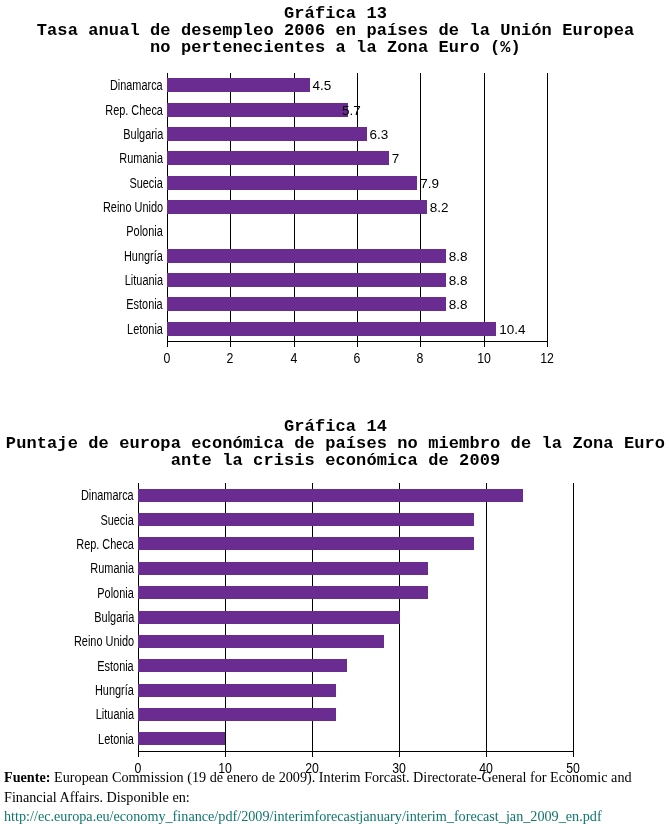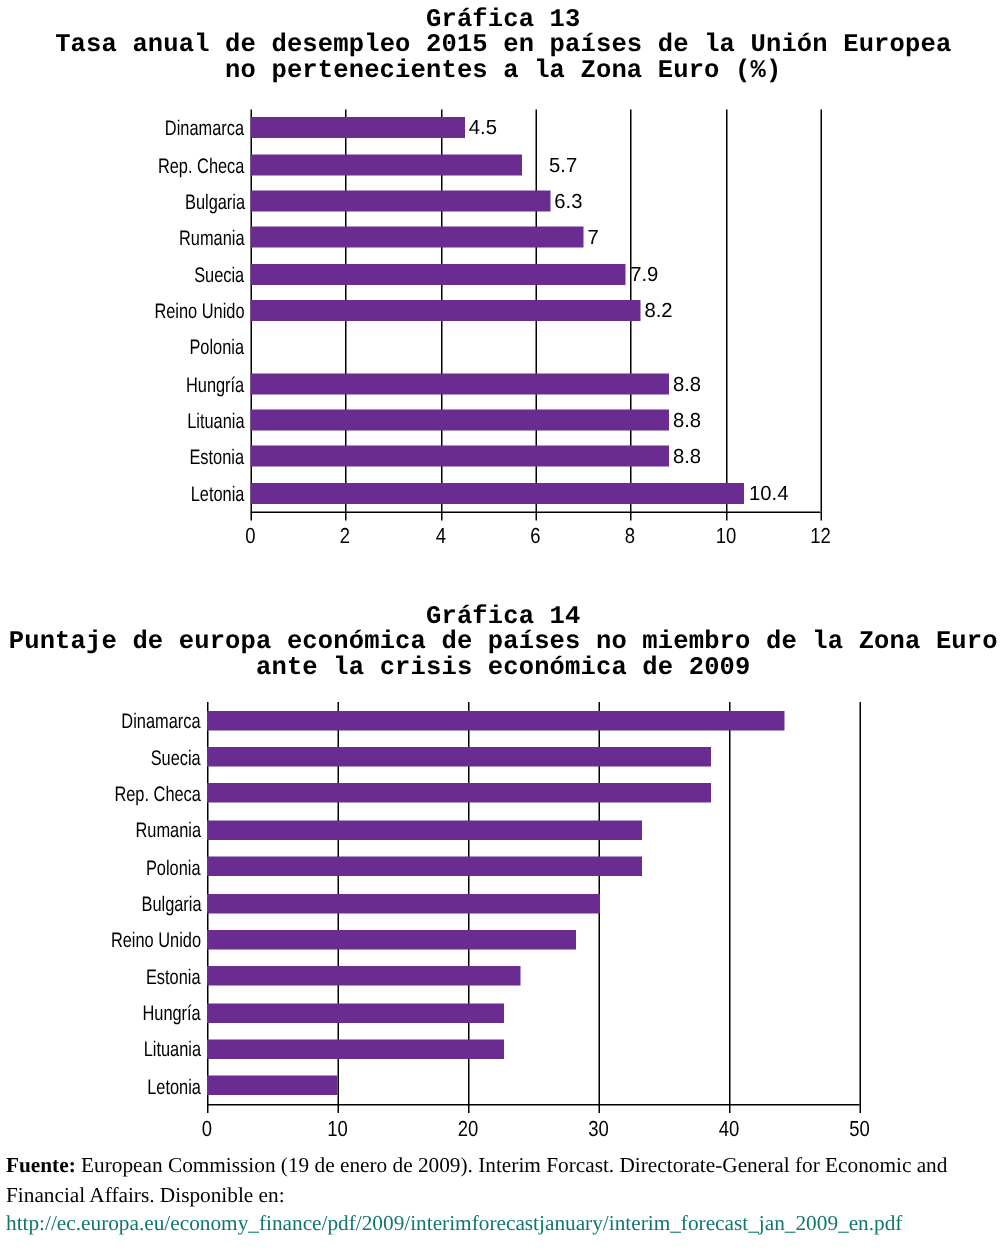--- a/index.html
+++ b/index.html
@@ -122,42 +122,42 @@
   .source b { font-weight: bold; }
   .source .link { color: #0f766e; }
 </style>
 </head>
 <body>
 
 <div class="chart-block" style="position:absolute; left:0; top:0; width:671px; height:375px;">
 
   <div class="chart-title" style="position:absolute; left:0; top:5px; width:671px;">
     <span class="tline">Gráfica 13</span>
-    <span class="tline">Tasa anual de desempleo 2015 en países de la Unión Europea</span>
+    <span class="tline">Tasa anual de desempleo 2006 en países de la Unión Europea</span>
     <span class="tline">no pertenecientes a la Zona Euro (%)</span>
   </div>
 
   <div class="plot" id="plot13" style="position:absolute; left:167px; top:73px; width:380px; height:268px;">
     <div class="plot-frame" id="grid13">
         <div class="gridline" style="left: 0px;"></div>
         <div class="gridline" style="left: 63.3333px;"></div>
         <div class="gridline" style="left: 126.667px;"></div>
         <div class="gridline" style="left: 190px;"></div>
         <div class="gridline" style="left: 253.333px;"></div>
         <div class="gridline" style="left: 316.667px;"></div>
         <div class="gridline" style="left: 380px;"></div>
       </div>
     <div class="rows" id="rows13">
         <div class="row" style="top: 5.18182px; height: 14px;">
           <div class="bar" style="width: 142.5px; background: rgb(106, 44, 145);"></div>
           <div class="bar-value" style="left: 142.5px;">4.5</div>
         </div>
         <div class="row" style="top: 29.5455px; height: 14px;">
           <div class="bar" style="width: 180.5px; background: rgb(106, 44, 145);"></div>
-          <div class="bar-value" style="left: 196px;">5.7</div>
+          <div class="bar-value" style="left: 172px;">5.7</div>
         </div>
         <div class="row" style="top: 53.9091px; height: 14px;">
           <div class="bar" style="width: 199.5px; background: rgb(106, 44, 145);"></div>
           <div class="bar-value" style="left: 199.5px;">6.3</div>
         </div>
         <div class="row" style="top: 78.2727px; height: 14px;">
           <div class="bar" style="width: 221.667px; background: rgb(106, 44, 145);"></div>
           <div class="bar-value" style="left: 221.667px;">7</div>
         </div>
         <div class="row" style="top: 102.636px; height: 14px;">
@@ -211,21 +211,21 @@
       <div class="tick-label" style="left: 357px; top: 9px;">6</div>
       <div class="tick-mark" style="left: 420.333px; top: 0px; height: 6px;"></div>
       <div class="tick-label" style="left: 420.333px; top: 9px;">8</div>
       <div class="tick-mark" style="left: 483.667px; top: 0px; height: 6px;"></div>
       <div class="tick-label" style="left: 483.667px; top: 9px;">10</div>
       <div class="tick-mark" style="left: 547px; top: 0px; height: 6px;"></div>
       <div class="tick-label" style="left: 547px; top: 9px;">12</div>
     </div>
 </div>
 
-<div class="chart-block" style="position:absolute; left:0; top:398px; width:570px; height:360px;">
+<div class="chart-block" style="position:absolute; left:0; top:413px; width:570px; height:360px;">
 
   <div class="chart-title" style="position:absolute; left:0; top:5px; width:671px;">
     <span class="tline">Gráfica 14</span>
     <span class="tline">Puntaje de europa económica de países no miembro de la Zona Euro</span>
     <span class="tline">ante la crisis económica de 2009</span>
   </div>
 
   <div class="plot" id="plot14" style="position:absolute; left:138px; top:70px; width:435px; height:268px;">
     <div class="plot-frame" id="grid14">
         <div class="gridline" style="left: 0px;"></div>

